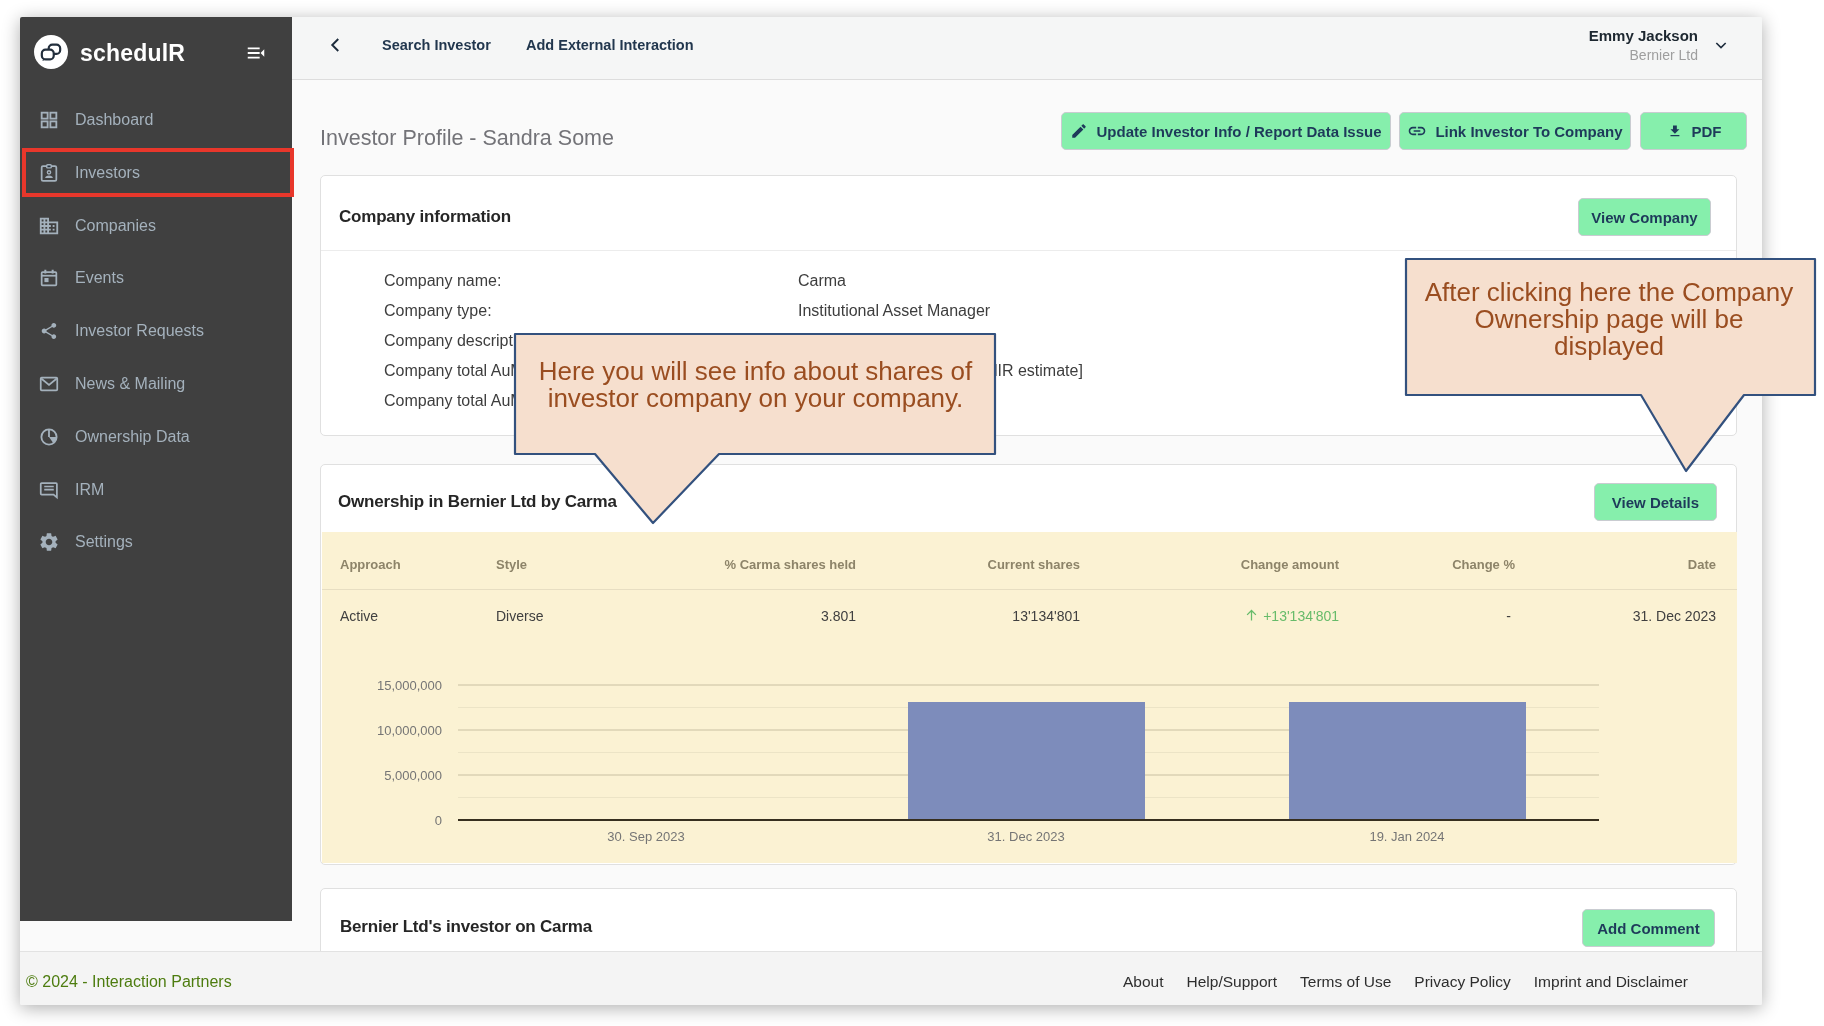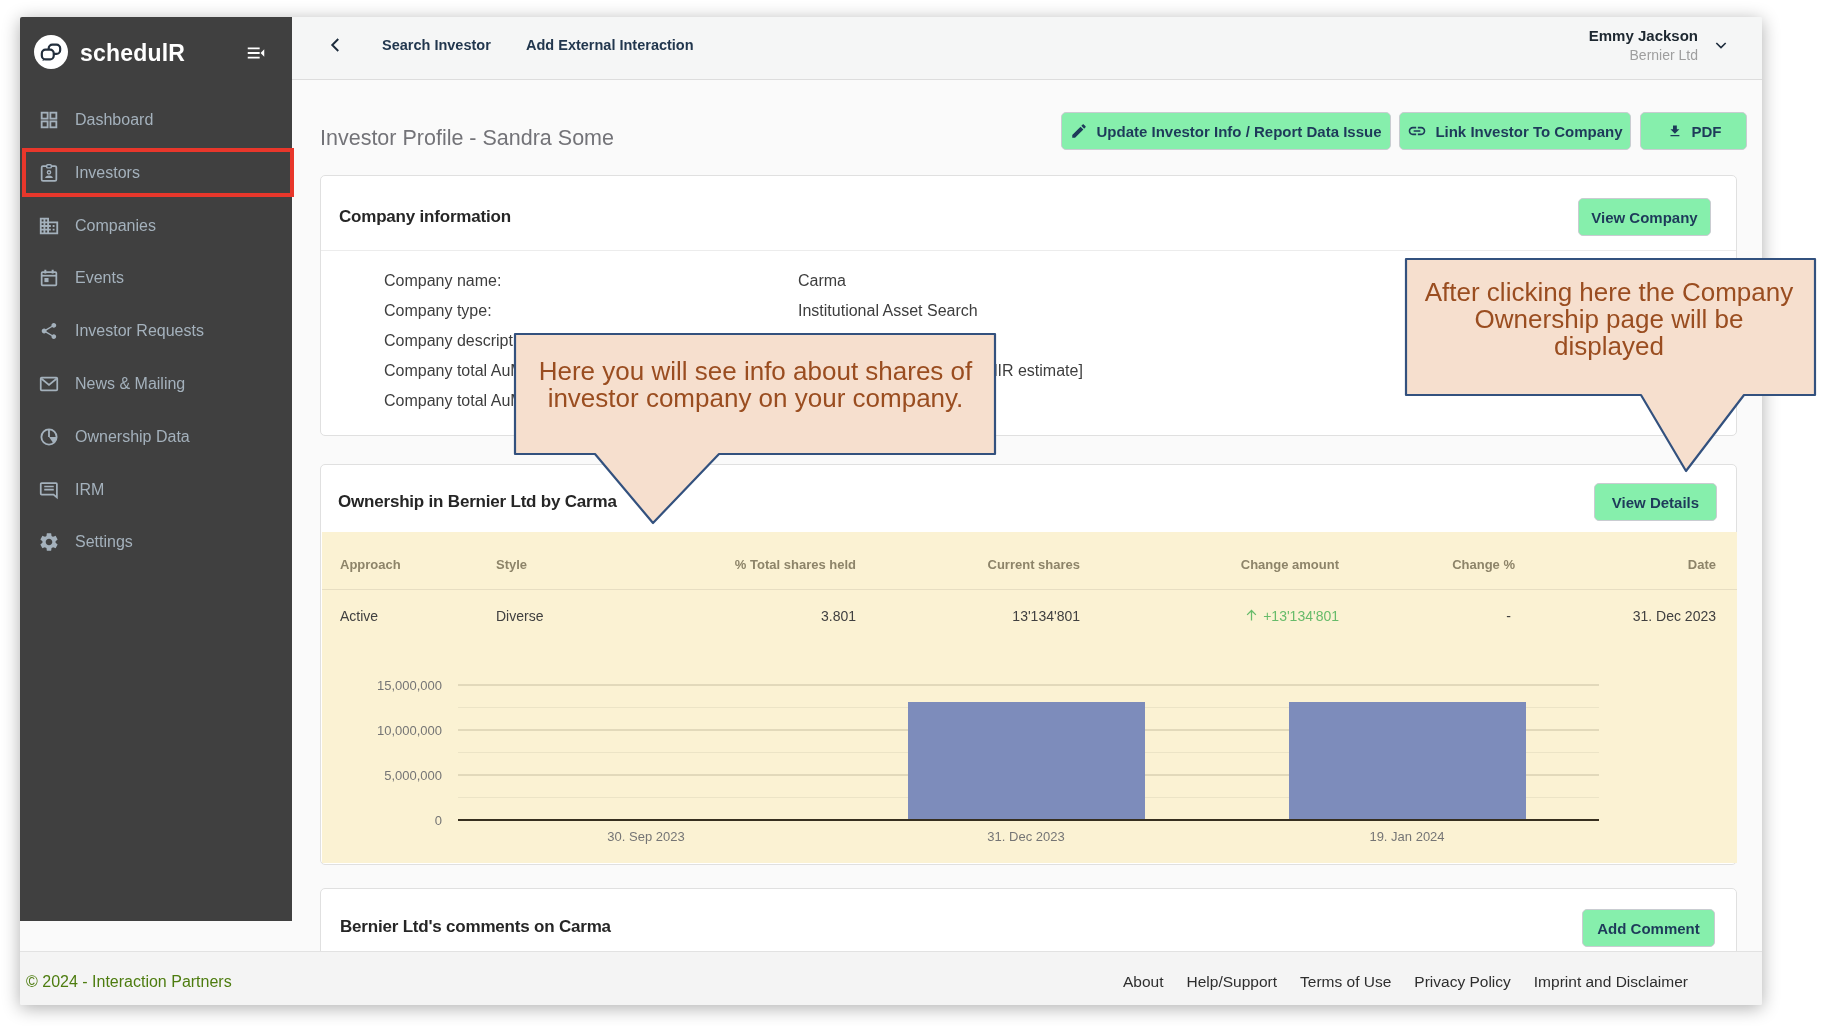--- a/index.html
+++ b/index.html
@@ -167,36 +167,36 @@
       PDF
     </div>
 
     <div class="card" style="top:95px;height:261px">
       <div class="cardtitle abs" style="left:18px;top:31px">Company information</div>
       <div class="btn" style="right:25px;top:22px;width:133px">View Company</div>
       <div class="abs" style="left:0;top:74px;width:100%;border-top:1px solid #ececec"></div>
       <div class="rowlabel" style="top:96px">Company name:</div>
       <div class="rowvalue" style="top:96px">Carma</div>
       <div class="rowlabel" style="top:126px">Company type:</div>
-      <div class="rowvalue" style="top:126px">Institutional Asset Search</div>
+      <div class="rowvalue" style="top:126px">Institutional Asset Manager</div>
       <div class="rowlabel" style="top:156px">Company description:</div>
       <div class="rowlabel" style="top:186px">Company total AuM (schedulR estimate):</div>
       <div class="rowvalue" style="top:186px">[CHF 1'500'000'000 schedulIR estimate]</div>
       <div class="rowlabel" style="top:216px">Company total AuM (company reported):</div>
     </div>
 
     <div class="card" style="top:384px;height:401px">
       <div class="cardtitle abs" style="left:17px;top:27px">Ownership in Bernier Ltd by Carma</div>
       <div class="btn" style="right:19px;top:18px;width:123px">View Details</div>
 
       <div class="abs" style="left:1px;top:67px;width:1415px;height:331px;background:#fbf2d3;"></div>
 
       <div class="th" style="left:19px;top:92px">Approach</div>
       <div class="th" style="left:175px;top:92px">Style</div>
-      <div class="th" style="right:880px;top:92px">% Total shares held</div>
+      <div class="th" style="right:880px;top:92px">% Carma shares held</div>
       <div class="th" style="right:656px;top:92px">Current shares</div>
       <div class="th" style="right:397px;top:92px">Change amount</div>
       <div class="th" style="right:221px;top:92px">Change %</div>
       <div class="th" style="right:20px;top:92px">Date</div>
       <div class="abs" style="left:1px;top:124px;width:1415px;border-top:1px solid #e7dec2"></div>
 
       <div class="td" style="left:19px;top:143px">Active</div>
       <div class="td" style="left:175px;top:143px">Diverse</div>
       <div class="td" style="right:880px;top:143px">3.801</div>
       <div class="td" style="right:656px;top:143px">13'134'801</div>
@@ -206,21 +206,21 @@
           </svg>
         +13'134'801
       </div>
       <div class="td" style="right:225px;top:143px">-</div>
       <div class="td" style="right:20px;top:143px">31. Dec 2023</div>
 
       <div id="chart" class="abs" style="left:0;top:0;width:1417px;height:401px"></div>
     </div>
 
     <div class="card" style="top:808px;height:90px">
-      <div class="cardtitle abs" style="left:19px;top:28px">Bernier Ltd's comments on Carma</div>
+      <div class="cardtitle abs" style="left:19px;top:28px">Bernier Ltd's investor on Carma</div>
       <div class="btn" style="right:21px;top:20px;width:133px">Add Comment</div>
     </div>
   </div>
 
   <div id="footer">
     <div class="cp">© 2024 - Interaction Partners</div>
     <div class="abs" style="right:74px;top:21px;display:flex;gap:23px;">
       <span class="flink">About</span>
         <span class="flink">Help/Support</span>
         <span class="flink">Terms of Use</span>

